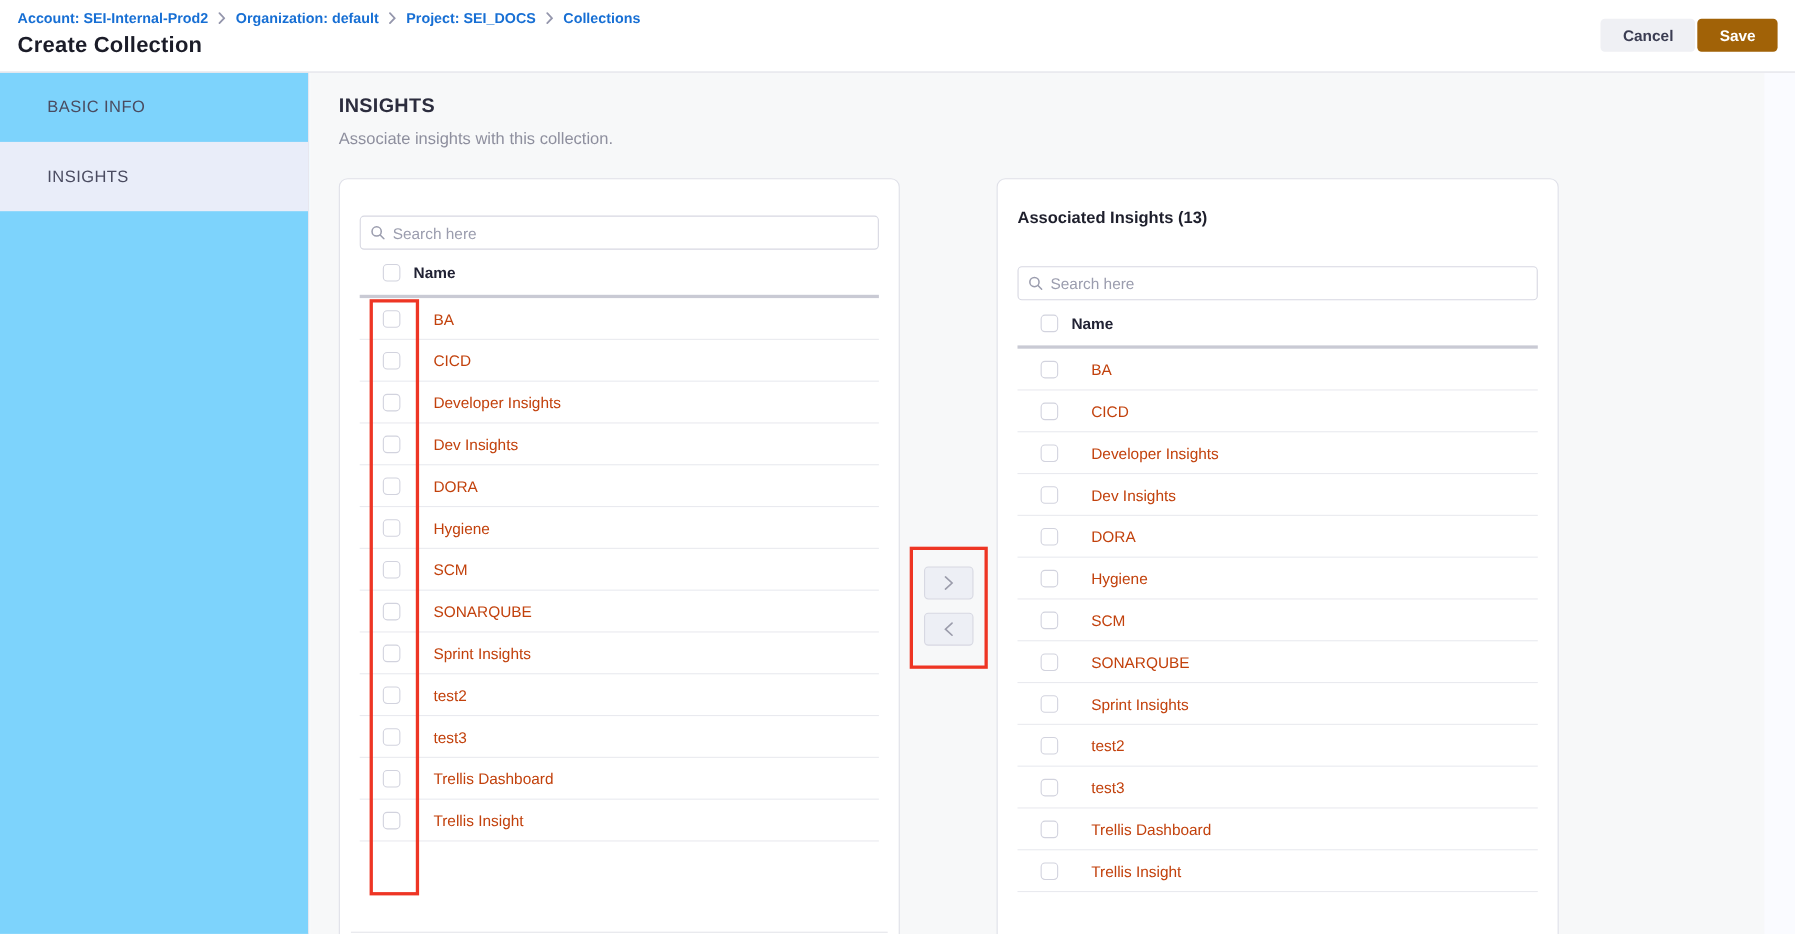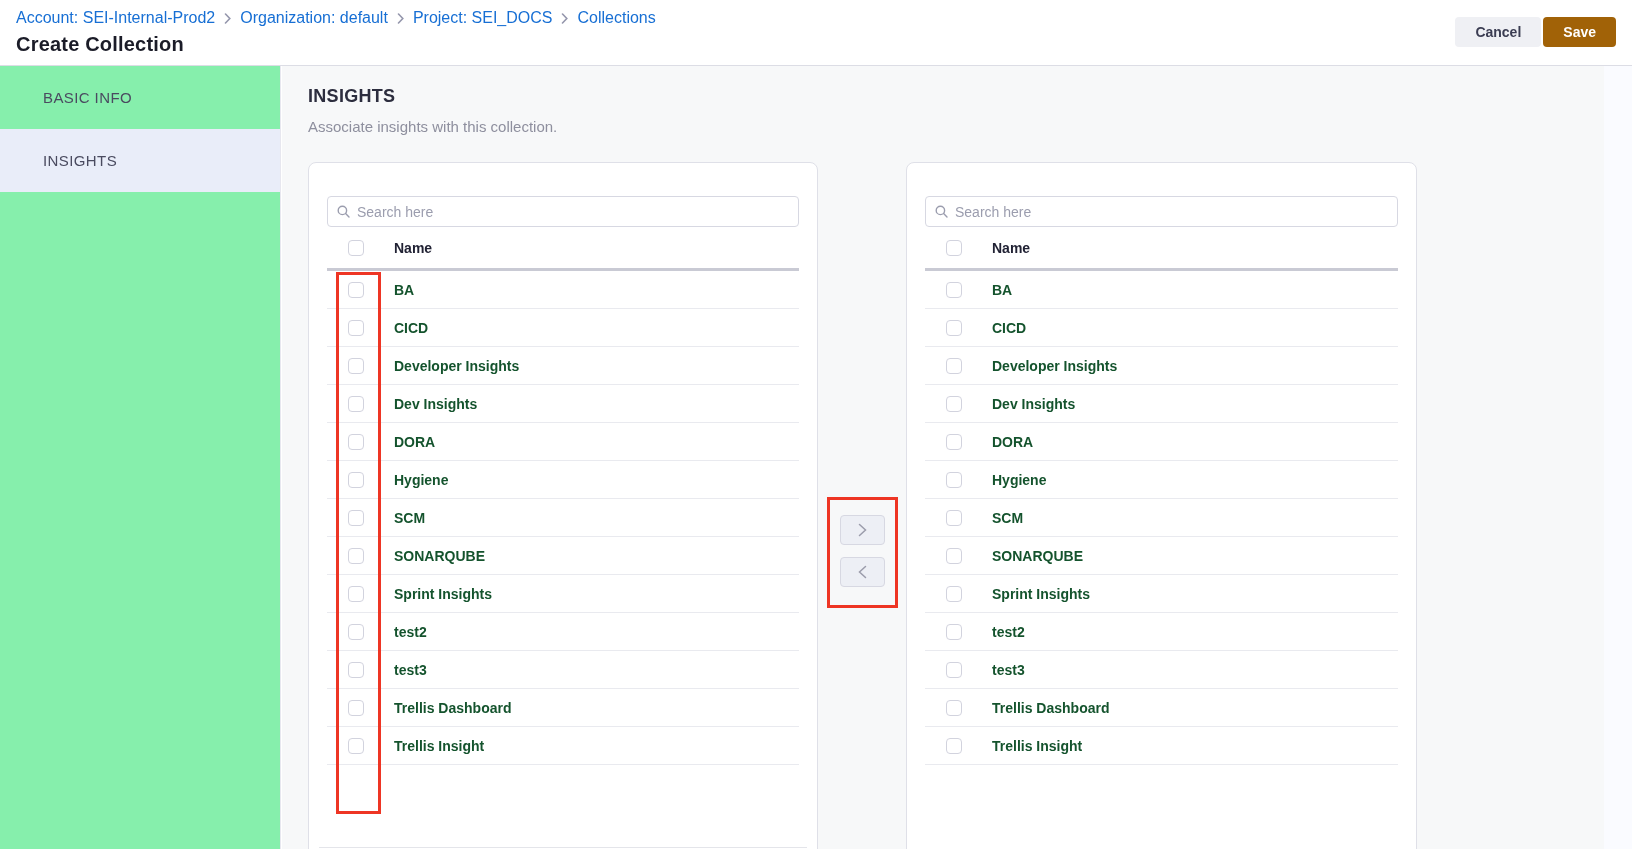--- a/index.html
+++ b/index.html
@@ -9,36 +9,36 @@
     background: #ffffff; font-family: "Liberation Sans", sans-serif;
   }
 
   
   .page-header {
     position: absolute; top: 0; left: 0; right: 0; height: 66px;
     background: #ffffff; border-bottom: 1px solid #dcdde5;
     display: flex; justify-content: space-between; align-items: flex-start;
     padding: 9px 16px 0 16px; z-index: 5;
   }
-  .breadcrumb { display: flex; align-items: center; gap: 9px; font-size: 16px; }
+  .breadcrumb { display: flex; align-items: center; gap: 9px; font-size: 13px; font-weight: bold; }
   .breadcrumb a { color: #176fd4; text-decoration: none; cursor: pointer; }
   .crumb-sep { display: inline-flex; align-items: center; color: #9496ac; }
   .page-title { margin-top: 6px; font-size: 20px; font-weight: 700; color: #1b1c28; letter-spacing: .2px; }
   .header-actions { display: flex; gap: 2px; margin-top: 8px; }
   .btn {
     height: 30px; padding: 0 20px; border-radius: 4px; border: none;
     font-family: "Liberation Sans", sans-serif; font-size: 14px; font-weight: 700; cursor: pointer;
   }
   .btn-secondary { background: #eff0f4; color: #3b3d52; }
   .btn-primary  { background: #a16207; color: #ffffff; }
 
   
   .sidebar {
     position: absolute; top: 66px; left: 0; width: 281px; bottom: 0;
-    background: #86efac; border-right: 1px solid #e7e7ef;
+    background: #7dd3fc; border-right: 1px solid #e7e7ef;
   }
   .nav-item {
     height: 63px; display: flex; align-items: center; padding-left: 43px;
     font-size: 15px; color: #4a4b60; letter-spacing: .4px; cursor: pointer;
   }
   .nav-item.active { background: #e9edf9; }
 
   
   .main {
     position: absolute; top: 66px; left: 282px; right: 0; bottom: 0;
@@ -63,28 +63,28 @@
   .searchbox svg { flex: 0 0 auto; }
   .searchbox input {
     border: none; outline: none; flex: 1; font-size: 14px; color: #000000;
     background: transparent; font-family: "Liberation Sans", sans-serif;
   }
   .searchbox input::placeholder { color: #9b9dae; opacity: 1; }
   .thead {
     height: 44px; margin: 0 18px; border-bottom: 3px solid #c9cad4;
     display: flex; align-items: center;
   }
-  .name-h { margin-left: 30px; font-size: 14px; font-weight: 700; color: #212234; }
+  .name-h { margin-left: 12px; font-size: 14px; font-weight: 700; color: #212234; }
   .cb {
     width: 16px; height: 16px; margin-left: 21px; flex: 0 0 auto;
     border: 1.5px solid #d2d3de; border-radius: 4px; background: #fff; cursor: pointer;
   }
   .trow {
     height: 38px; margin: 0 18px; display: flex; align-items: center;
-    border-bottom: 1px solid #e9eaef; font-size: 14px; color: #14532d; font-weight: bold;
+    border-bottom: 1px solid #e9eaef; font-size: 14px; color: #c2410c;
   }
   .rname { margin-left: 30px; }
   .panel-footer-line { position: absolute; left: 10px; right: 10px; top: 684px; border-top: 1px solid #e4e5ea; }
 
   
   .transfer-controls { position: absolute; left: 536px; top: 96px; width: 88px; height: 700px; }
   .move-btn {
     position: absolute; left: 22px; width: 45px; height: 30px;
     background: #edeff5; border: 1px solid #d7d8e2; border-radius: 4px;
     display: flex; align-items: center; justify-content: center; cursor: pointer; color: #9b9cab;
@@ -239,20 +239,21 @@
       <button class="move-btn left">
         <span style="display:inline-flex;">
           <svg width="9" height="14" viewBox="0 0 9 14">
               <path d="M7.5 1.5 L1.5 7 L7.5 12.5" fill="none" stroke="#9b9cab" stroke-width="1.5" stroke-linecap="round"></path>
             </svg>
         </span>
       </button>
     </div>
 
     <section class="panel associated">
+      <div class="panel-title">Associated Insights (13)</div>
       <div class="searchbox">
         <span style="display:inline-flex;">
           <svg width="13" height="13" viewBox="0 0 13 13">
               <circle cx="5.4" cy="5.4" r="4.2" fill="none" stroke="#9b9dae" stroke-width="1.4"></circle>
               <line x1="8.6" y1="8.6" x2="12" y2="12" stroke="#9b9dae" stroke-width="1.4" stroke-linecap="round"></line>
             </svg>
         </span>
         <input type="text" placeholder="Search here" style="">
       </div>
       <div class="thead">

